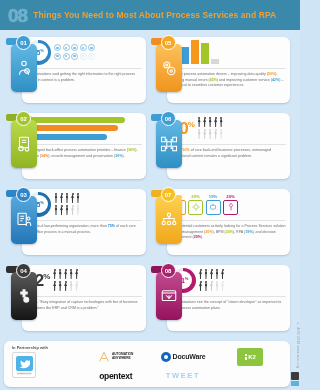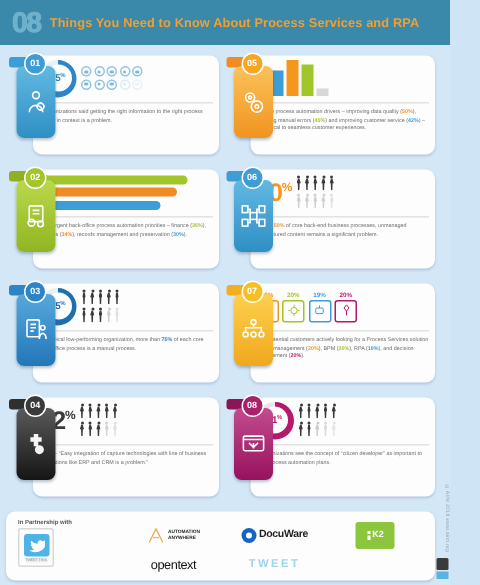--- a/index.html
+++ b/index.html
@@ -225,21 +225,21 @@
   .k2 {
     background: #8cc63e; width: 26px; height: 18px;
     border-radius: 2px;
     display: flex; align-items: center; justify-content: center;
     gap: 1px;
   }
   .k2 .d { display: flex; flex-direction: column; gap: 1px; }
   .k2 .d i { width: 2.5px; height: 2.5px; background: #fff; display: block; }
   .k2 span { color: #fff; font-size: 6px; font-weight: bold; }
   .vidado { font-size: 7.5px; color: #9fd4ee; letter-spacing: 1.6px; font-weight: bold; }
-  .opentext { font-size: 8.5px; font-weight: normal; color: #111; letter-spacing: -0.3px; }
+  .opentext { font-size: 8.5px; font-weight: bold; color: #111; letter-spacing: -0.3px; }
 
   
   .credit {
     position: absolute;
     right: 0; bottom: 22px;
     width: 10px;
     writing-mode: vertical-rl;
     font-size: 3.4px;
     color: #8fa6b5;
     letter-spacing: 0.2px;
@@ -249,21 +249,21 @@
     width: 8px; height: 14px;
   }
   .aiim-mark .t { width: 8px; height: 8px; background: #3b3b3b; border-radius: 1px; }
   .aiim-mark .b { width: 8px; height: 5px; background: #5bb4de; margin-top: 1px; }
 </style>
 </head>
 <body>
 
 <div class="header">
   <div class="hdr-num">08</div>
-  <div class="hdr-title">Things You Need to Know About Process Services and RPA</div>
+  <div class="hdr-title">Things You Need to Most About Process Services and RPA</div>
 </div>
 
 <div class="sheet">
   <div class="grid">
 
     <div class="col">
 
       <div class="panel">
         <div class="card"></div>
         <div class="badge-tab" style="background:#3d9dd4"></div>

